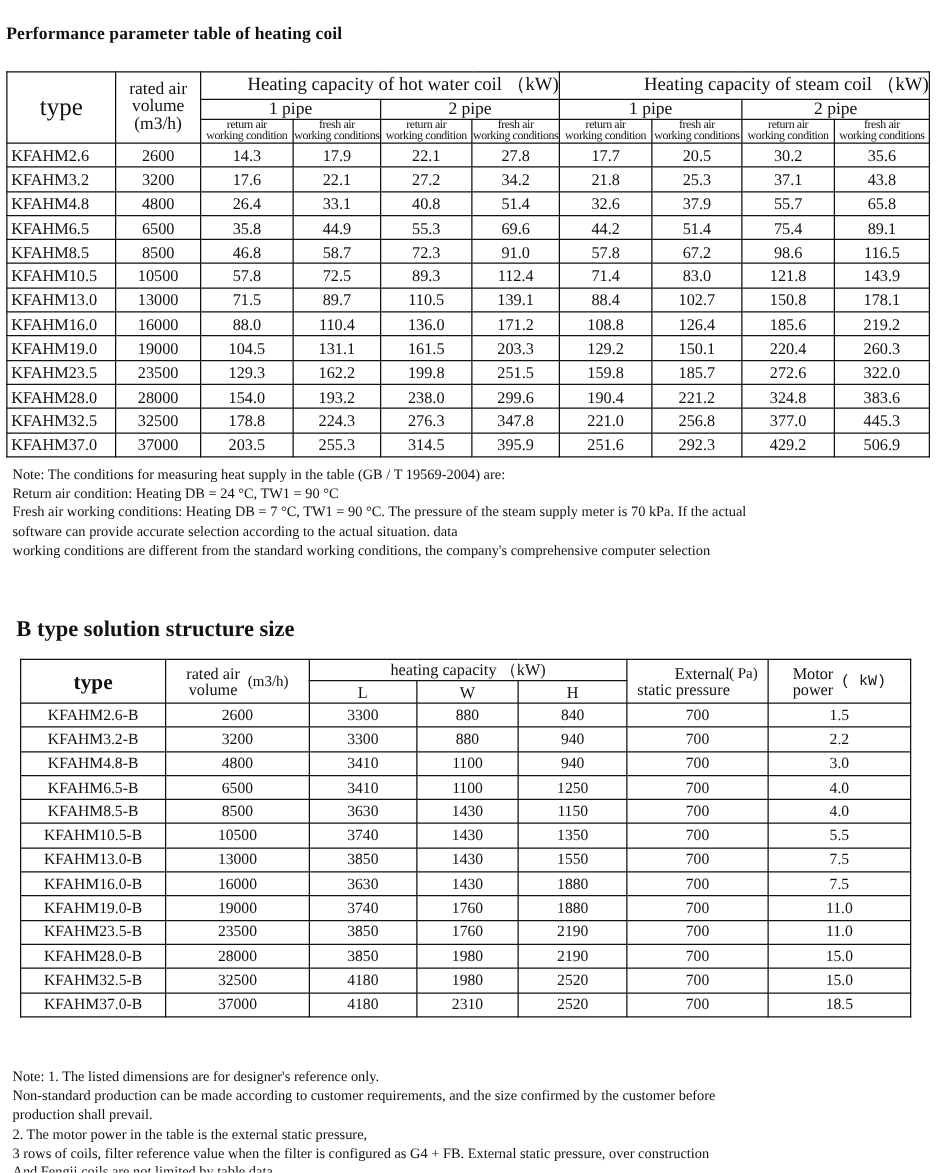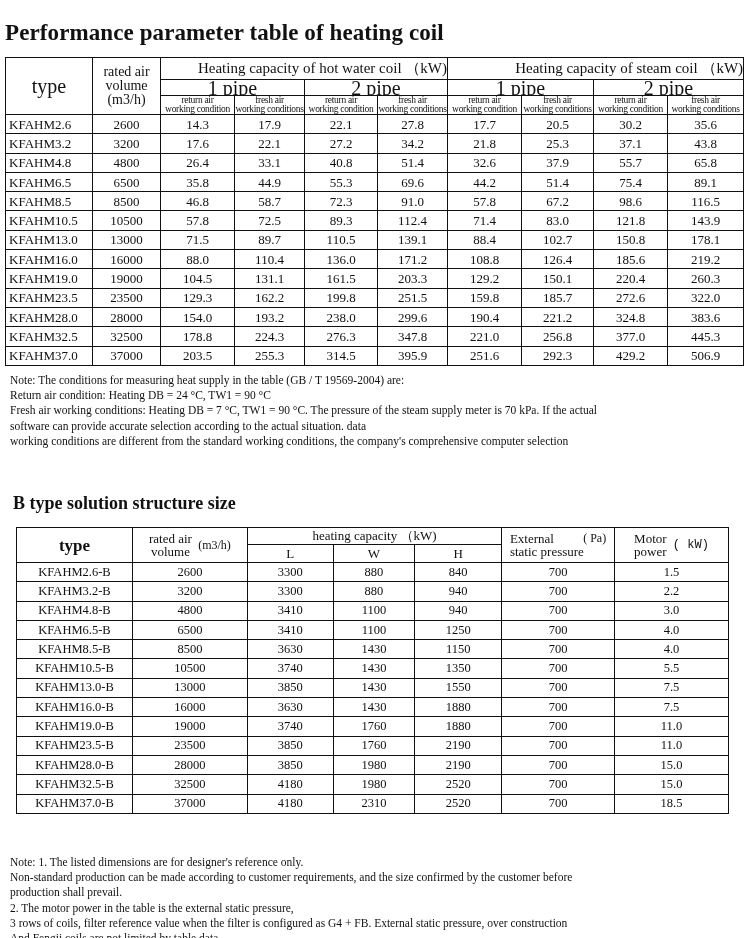--- a/index.html
+++ b/index.html
@@ -1,26 +1,26 @@
 <!DOCTYPE html>
 <html><head>
   <meta charset="utf-8">
   <style>
     html, body { margin: 0; padding: 0; background: #ffffff; }
     body { width: 750px; height: 938px; position: relative; overflow: hidden; color: #111; font-family: "Liberation Serif", "DejaVu Serif", serif; }
-    .title1 { position: absolute; left: 5px; top: 20px; font-size: 23px; font-weight: bold; letter-spacing: 0.1px; }
+    .title1 { position: absolute; left: 5px; top: 20px; font-size: 14px; font-weight: bold; letter-spacing: 0.1px; }
     .title2 { position: absolute; left: 13px; top: 493px; font-size: 18px; font-weight: bold; }
     table { border-collapse: collapse; position: absolute; table-layout: fixed; }
     td, th { border: 1.5px solid #111; text-align: center; padding: 0; font-weight: normal; white-space: nowrap; overflow: hidden; }
     #perf { left: 5px; top: 57px; width: 738px; }
     #perf td { font-size: 13px; height: 18.3px; line-height: 17px; }
     #perf .h-type { font-size: 20px; }
     #perf .h-vol { font-size: 14px; line-height: 14px; }
     #perf .h-group { font-size: 15px; height: 21px; text-align: right; }
-    #perf .h-pipe { font-size: 20px; height: 15px; line-height: 14px; }
+    #perf .h-pipe { font-size: 14px; height: 15px; line-height: 14px; }
     #perf .h-cond { font-size: 9.5px; line-height: 9px; height: 18px; letter-spacing: -0.3px; }
     #perf td.tname { text-align: left; padding-left: 3px; }
     #size { left: 16px; top: 527px; width: 713px; }
     #size td { font-size: 12.5px; height: 18.3px; line-height: 17px; }
     #size .h-type { font-size: 17px; font-weight: bold; }
     #size .h-small { font-size: 13px; line-height: 13px; }
     #size .h-unit { font-size: 12px; }
     #size .h-cap { font-size: 13px; height: 16px; line-height: 14px; }
     #size .h-dim { font-size: 13px; height: 17px; }
     .note { position: absolute; left: 10px; font-size: 11.5px; font-weight: normal; line-height: 15.2px; font-family: "Liberation Serif", serif; }
@@ -283,21 +283,21 @@
       <td rowspan="2" class="h-type">type</td>
       <td rowspan="2" class="h-small">
         <div style="display:inline-block;vertical-align:middle;">
           <div>rated air</div>
           <div>volume</div>
         </div>
         <span class="h-unit" style="vertical-align:middle;margin-left:3px;">(m3/h)</span>
       </td>
       <td colspan="3" class="h-cap">heating capacity （kW)</td>
       <td rowspan="2" class="h-small">
-        <div style="display:inline-block;vertical-align:middle;text-align:left;">
+        <div style="display:inline-block;vertical-align:middle;text-align:right;">
           <div>External</div>
           <div>static pressure</div>
         </div>
         <span class="h-unit" style="vertical-align:top;margin-left:-4px;">( Pa)</span>
       </td>
       <td rowspan="2" class="h-small">
         <div style="display:inline-block;vertical-align:middle;">
           <div>Motor</div>
           <div>power</div>
         </div>

